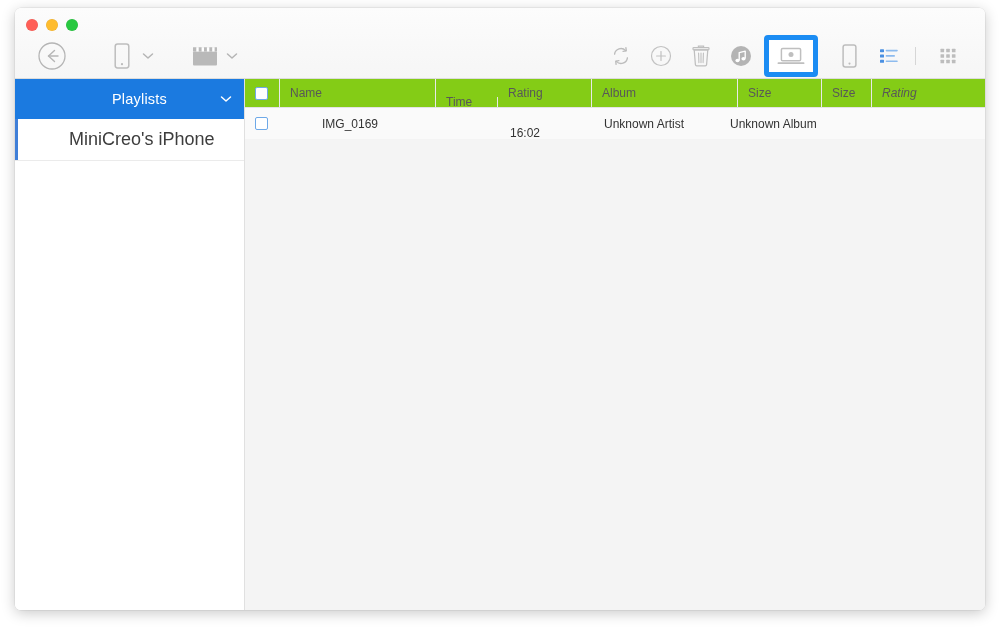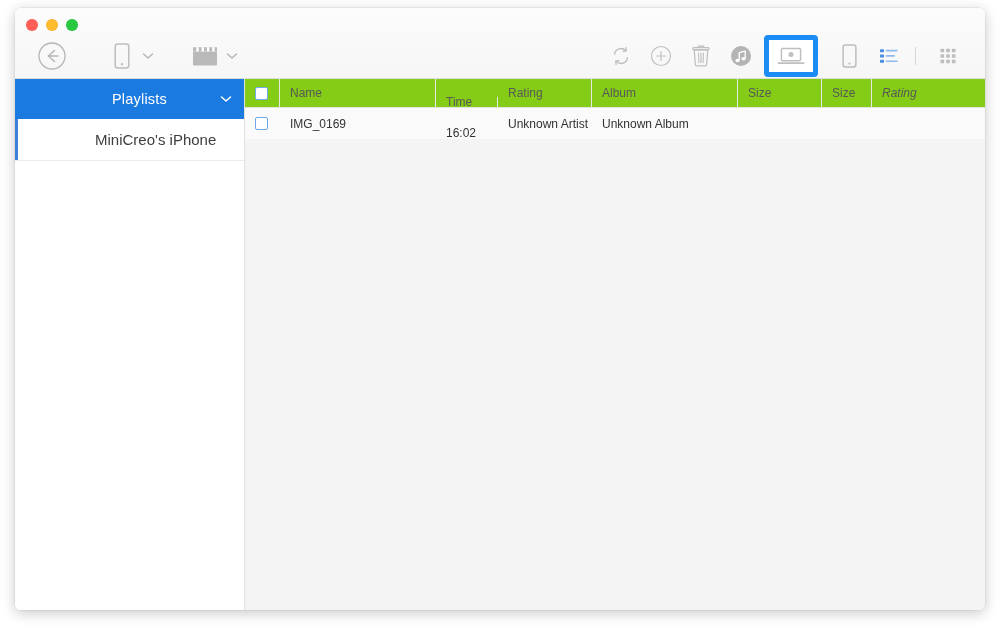--- a/index.html
+++ b/index.html
@@ -164,22 +164,22 @@
     border-bottom: 1px solid #ebebeb;
     background: #ffffff;
   }
   .pl-item .accent {
     position: absolute;
     left: 0; top: 0; bottom: 0;
     width: 3px;
     background: #3f7fd8;
   }
   .pl-item .label {
-    padding-left: 80px;
-    font-size: 15px;
+    padding-left: 54px;
+    font-size: 18px;
     color: #3d3d3d;
   }
 
   .sidebar-fill { flex: 1 1 auto; background: #ffffff; }
 
   
   .content {
     flex: 1 1 auto;
     display: flex;
     flex-direction: column;
@@ -207,20 +207,21 @@
     overflow: hidden;
   }
   .tbl-header .th.last { border-right: none; font-style: italic; }
 
   .row {
     height: 31px;
     display: flex;
     align-items: stretch;
     background: #fafafa;
     flex: 0 0 auto;
+    gap: 32px;
   }
   .row .td {
     display: flex;
     align-items: center;
     font-size: 12px;
     color: #333333;
     box-sizing: border-box;
     padding-left: 10px;
     white-space: nowrap;
     overflow: hidden;

